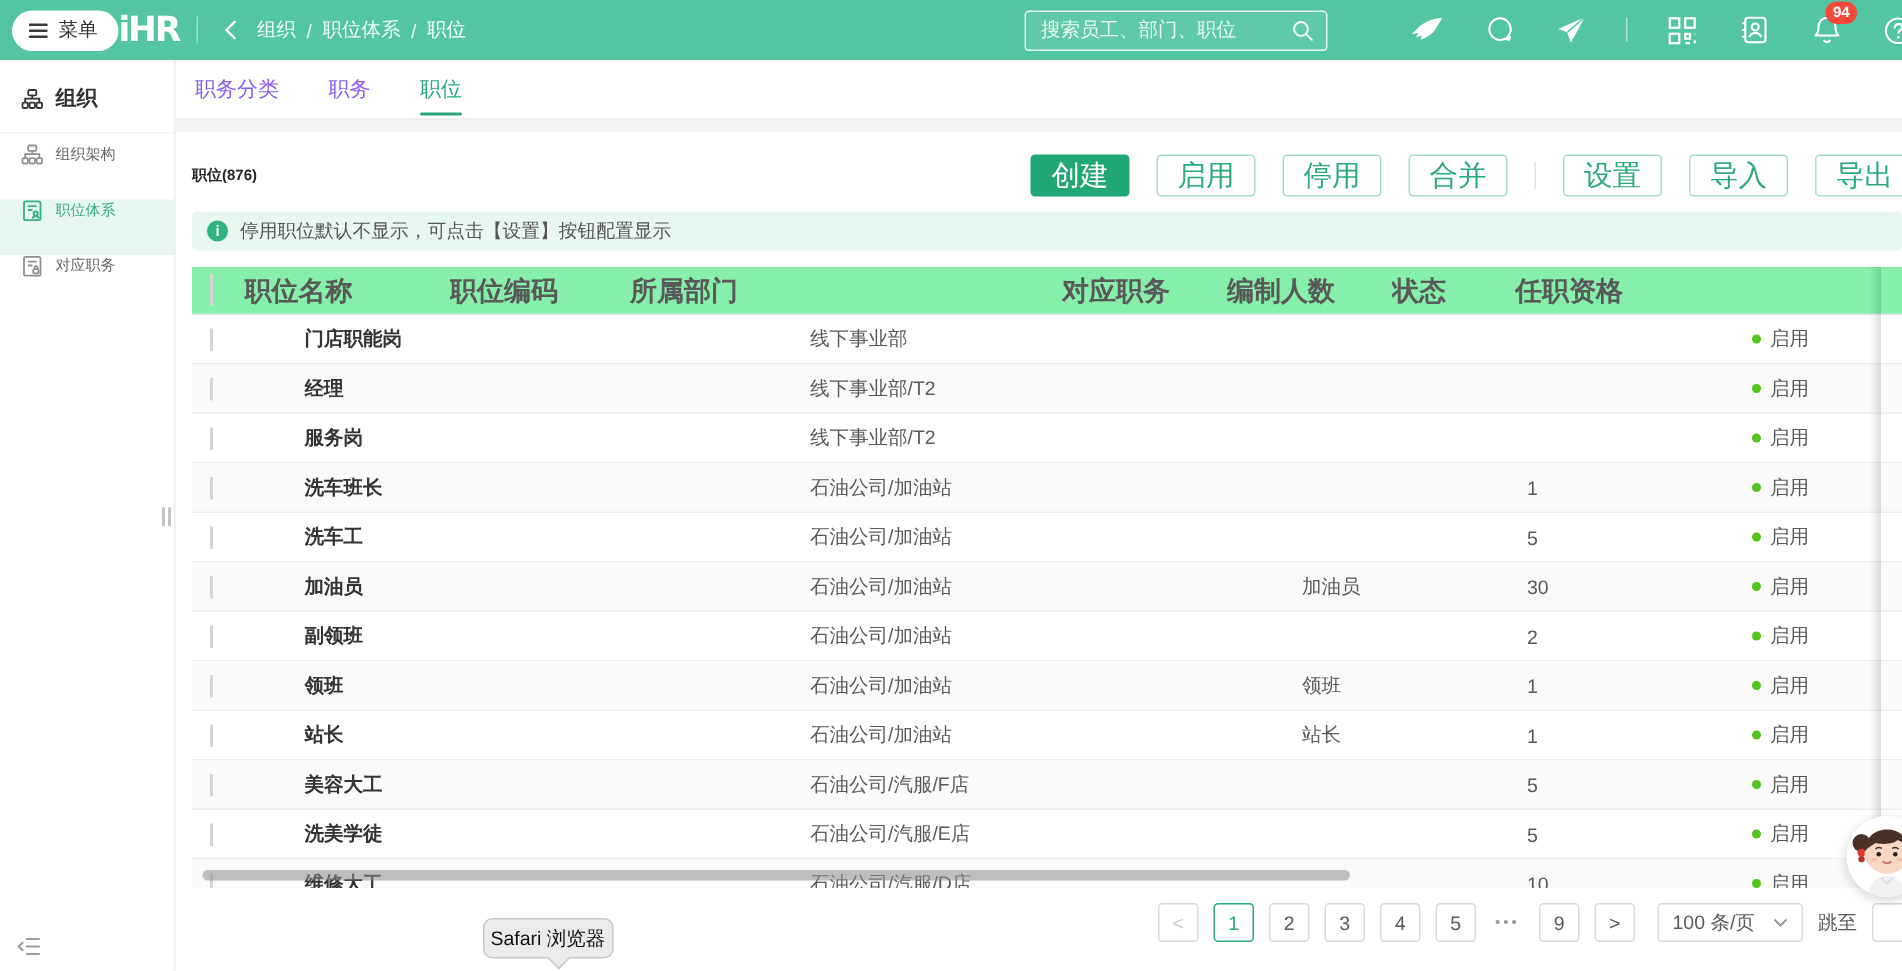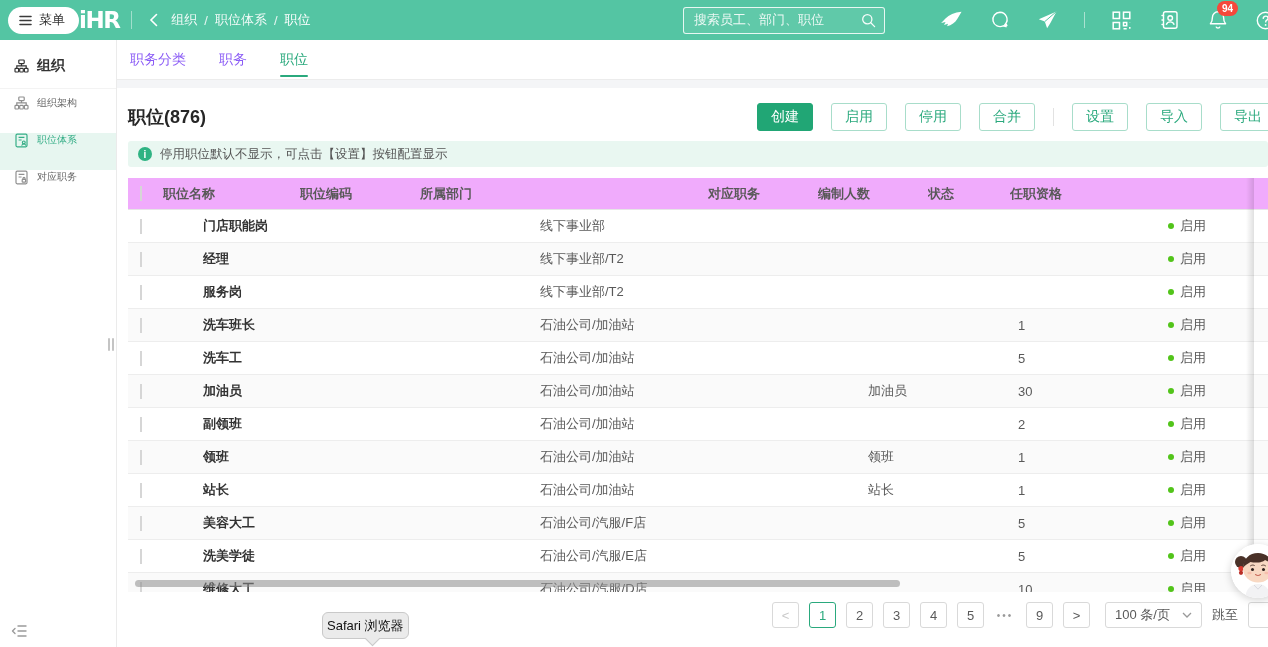--- a/index.html
+++ b/index.html
@@ -48,37 +48,37 @@
   
   .main{position:absolute;top:40px;left:117px;right:0;bottom:0;background:#fff;overflow:hidden;}
   .tabbar{height:40px;display:flex;align-items:center;gap:33px;padding-left:13px;border-bottom:1px solid #ececec;}
   .tab{font-size:14px;color:#8b5cf6;cursor:pointer;position:relative;height:40px;display:flex;align-items:center;}
   .tab.active{color:var(--accent);}
   .tab.active::after{content:"";position:absolute;bottom:3px;left:50%;transform:translateX(-50%);
     width:28px;height:2px;background:var(--accent);border-radius:1px;}
   .strip{height:8px;background:#f4f5f7;}
 
   .toolbar{display:flex;align-items:center;margin:15px 0 0 11px;}
-  .pg-title{font-size:18px;font-weight:700;color:#262626;}
+  .pg-title{font-size:10px;font-weight:700;color:#262626;}
   .btns{margin-left:auto;display:flex;align-items:center;gap:18px;margin-right:-8px;}
   .btn{height:28px;min-width:48px;padding:0 13px;border-radius:3px;border:1px solid #a8ddca;background:#fff;
-    color:var(--accent);font-size:14px;cursor:pointer;flex:none;white-space:nowrap;font-family:inherit;}
+    color:var(--accent);font-size:19px;cursor:pointer;flex:none;white-space:nowrap;font-family:inherit;}
   .btn.primary{background:var(--primary);border-color:var(--primary);color:#fff;}
   .btn-divider{width:1px;height:18px;background:#e2e2e2;flex:none;}
 
   .banner{margin:10px 0 0 11px;height:26px;background:var(--banner-bg);border-radius:3px;
     display:flex;align-items:center;gap:8px;padding-left:10px;font-size:12.5px;color:#555;}
   .info-ico{width:14px;height:14px;border-radius:50%;background:#2fb383;color:#fff;font-size:10px;font-weight:700;
     display:flex;align-items:center;justify-content:center;flex:none;font-style:normal;}
 
   
   .table-wrap{position:absolute;top:138px;left:11px;right:0;height:414px;overflow:hidden;}
   .grid{display:grid;grid-template-columns:35px 137px 120px 288px 110px 110px 82px minmax(0,1fr);align-items:center;}
   .grid>div{overflow:hidden;white-space:nowrap;}
-  .thead{height:32px;background:#f0abfc;font-size:13px;font-weight:700;color:#595959;border-bottom:1px solid #e6e6e6;}
+  .thead{height:32px;background:#86efac;font-size:18px;font-weight:700;color:#595959;border-bottom:1px solid #e6e6e6;}
   .trow{height:33px;border-bottom:1px solid #ededed;font-size:13px;color:#595959;background:#fff;gap:40px;}
   .trow.alt{background:#fafafa;}
   .cell-name{font-weight:700;color:#333;}
   .cb{width:14px;height:14px;border:1px solid #d6d6d6;border-radius:2px;background:#fff;margin-left:12px;cursor:pointer;}
   .status{display:flex;align-items:center;gap:6px;}
   .dot{width:6px;height:6px;border-radius:50%;background:var(--dot);flex:none;}
   .fixed-shadow{position:absolute;top:138px;height:414px;left:1129px;width:8px;
     background:linear-gradient(to right,rgba(0,0,0,0),rgba(0,0,0,.12));pointer-events:none;z-index:5;}
   .hscroll{position:absolute;left:18px;top:540px;width:765px;height:7px;border-radius:4px;
     background:rgba(140,140,140,.55);z-index:6;cursor:pointer;}

